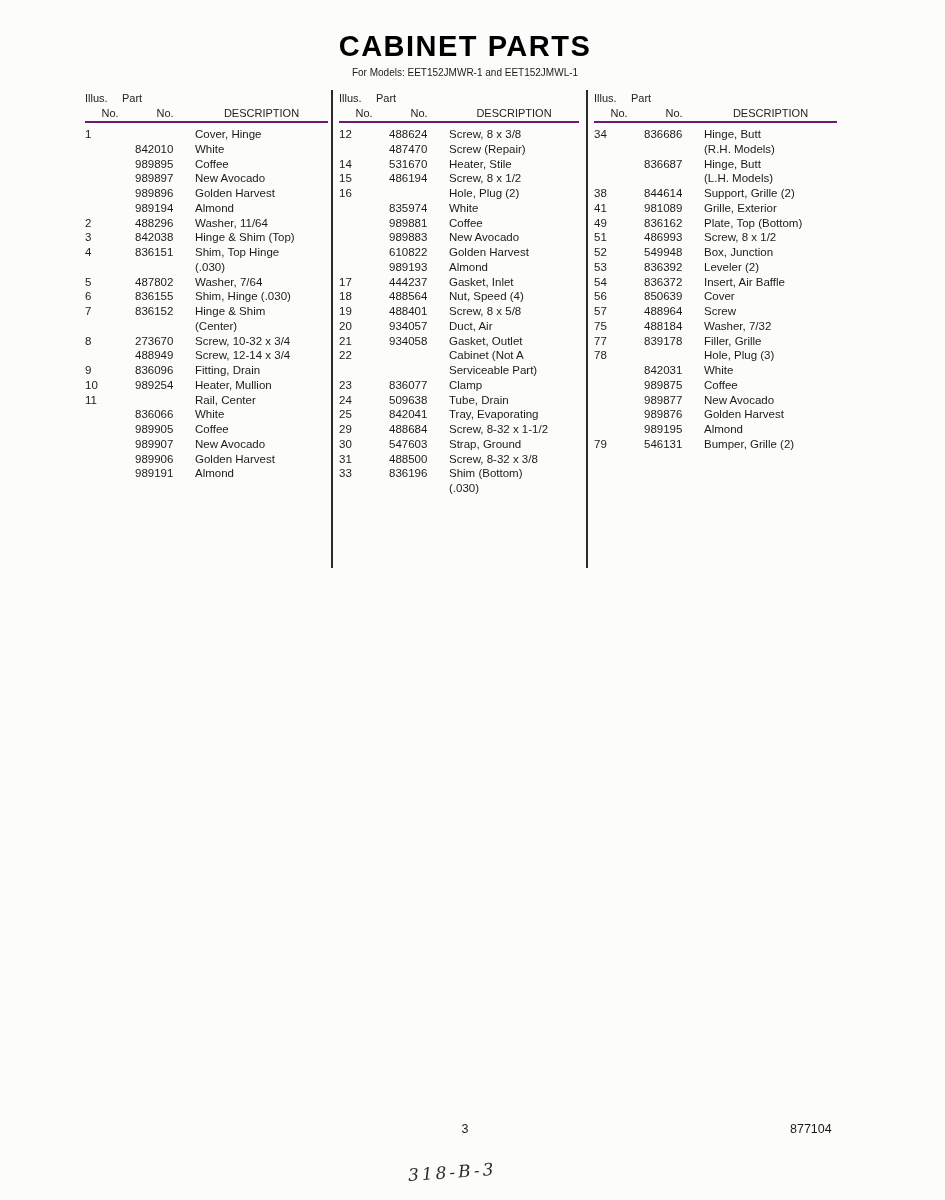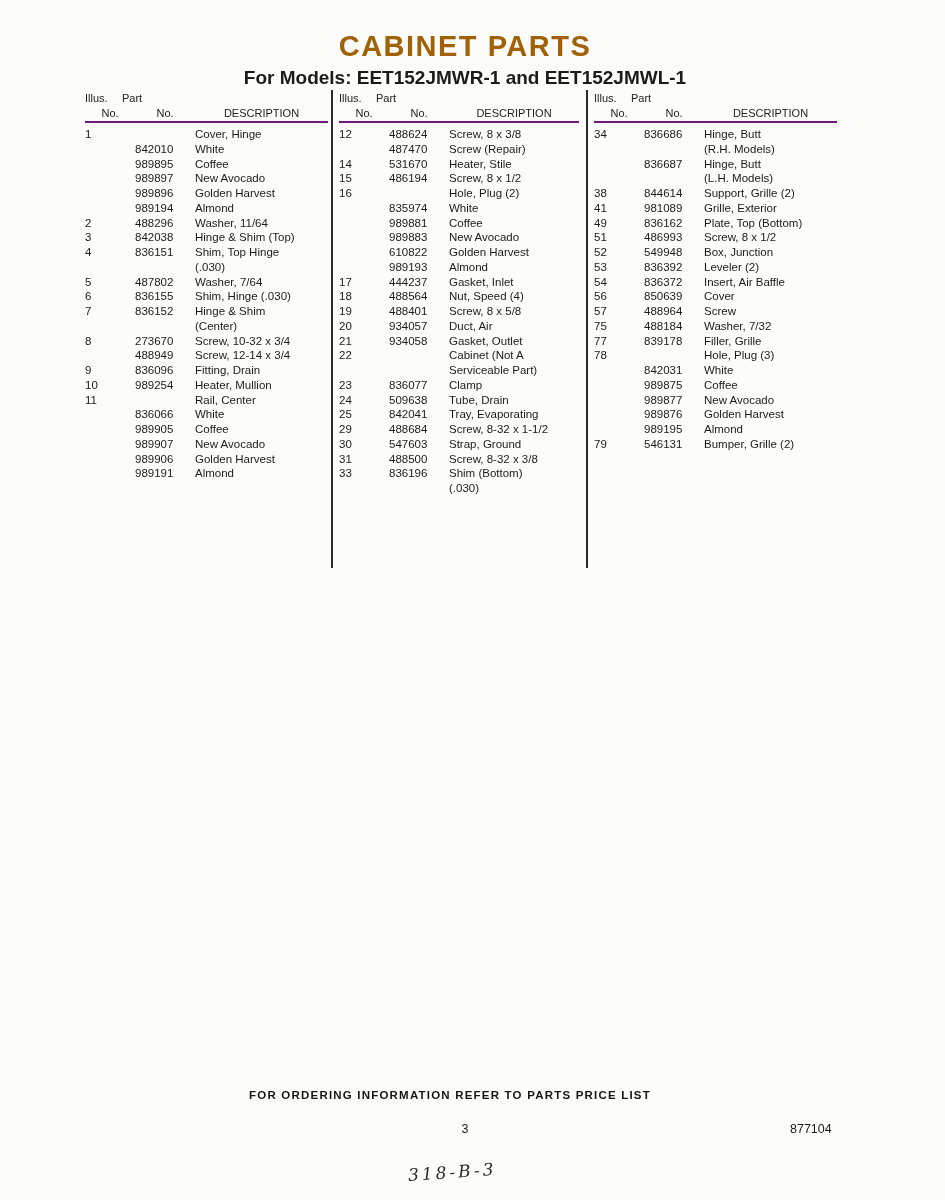--- a/index.html
+++ b/index.html
@@ -9,25 +9,25 @@
     font-family: "Liberation Sans", sans-serif;
     color: #1b1b1b;
   }
   .page {
     position: absolute; left: 0; top: 0; width: 945px; height: 1200px;
     background: #fcfcfa; overflow: hidden;
   }
   .title {
     position: absolute; top: 30px; left: 0; width: 930px;
     text-align: center; font-size: 29px; font-weight: 700; letter-spacing: 1.5px;
-    color: #a16207;
+    color: #000000;
   }
   .subtitle {
     position: absolute; top: 67px; left: 0; width: 930px;
-    text-align: center; font-size: 19px; font-weight: 700;
+    text-align: center; font-size: 10px; font-weight: 400;
   }
   .col { position: absolute; top: 92px; }
   .col1 { left: 85px;  width: 243px; }
   .col2 { left: 339px; width: 240px; }
   .col3 { left: 594px; width: 243px; }
   .col-header {
     font-size: 11px; color: #222;
     border-bottom: 2px solid #701a75; padding-bottom: 2px;
   }
   .hline1 { position: relative; height: 13px; }
@@ -473,18 +473,17 @@
           <span class="cell desc">Almond</span>
         </div>
         <div class="row">
           <span class="cell illus">79</span>
           <span class="cell part">546131</span>
           <span class="cell desc">Bumper, Grille (2)</span>
         </div>
       </div>
   </div>
 
-  <div class="footer-note">FOR ORDERING INFORMATION REFER TO PARTS PRICE LIST</div>
   <div class="page-number">3</div>
   <div class="doc-number">877104</div>
   <div class="handwritten">318-B-3</div>
 
 </div>
 
 </body></html>

